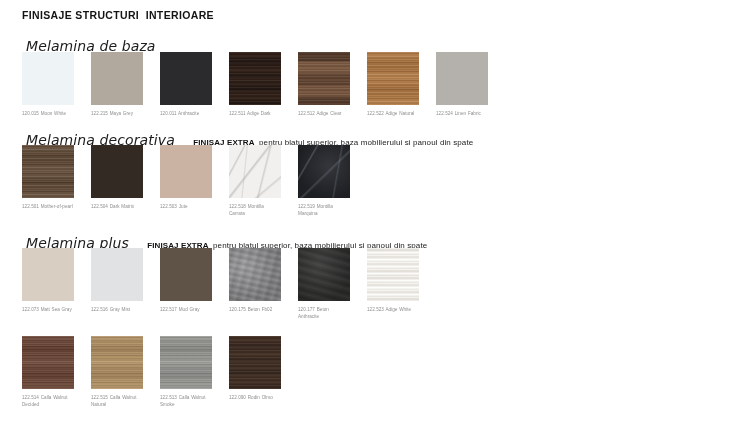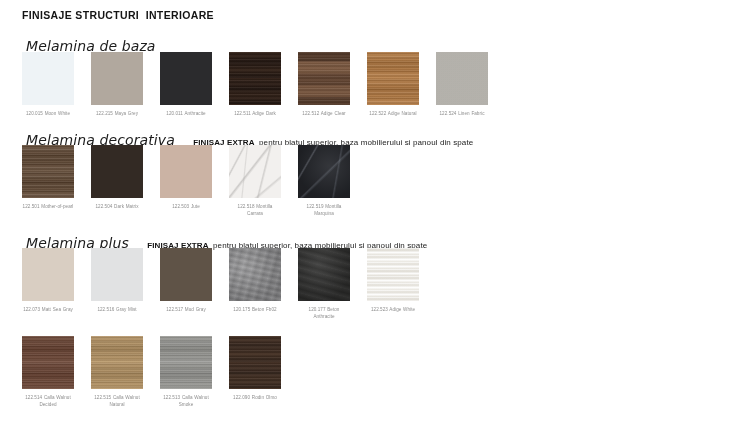--- a/index.html
+++ b/index.html
@@ -13,21 +13,20 @@
     font-family: "Liberation Sans", sans-serif;
     color: #1a1a1a;
     overflow: hidden;
     position: relative;
   }
   .page {
     position: relative;
     width: 750px;
     height: 403px;
     background: #ffffff;
-    text-align: center;
   }
 
   
   .page-title {
     position: absolute;
     left: 22px;
     top: 9px;
     font-size: 10.5px;
     font-weight: bold;
     letter-spacing: 0.35px;

